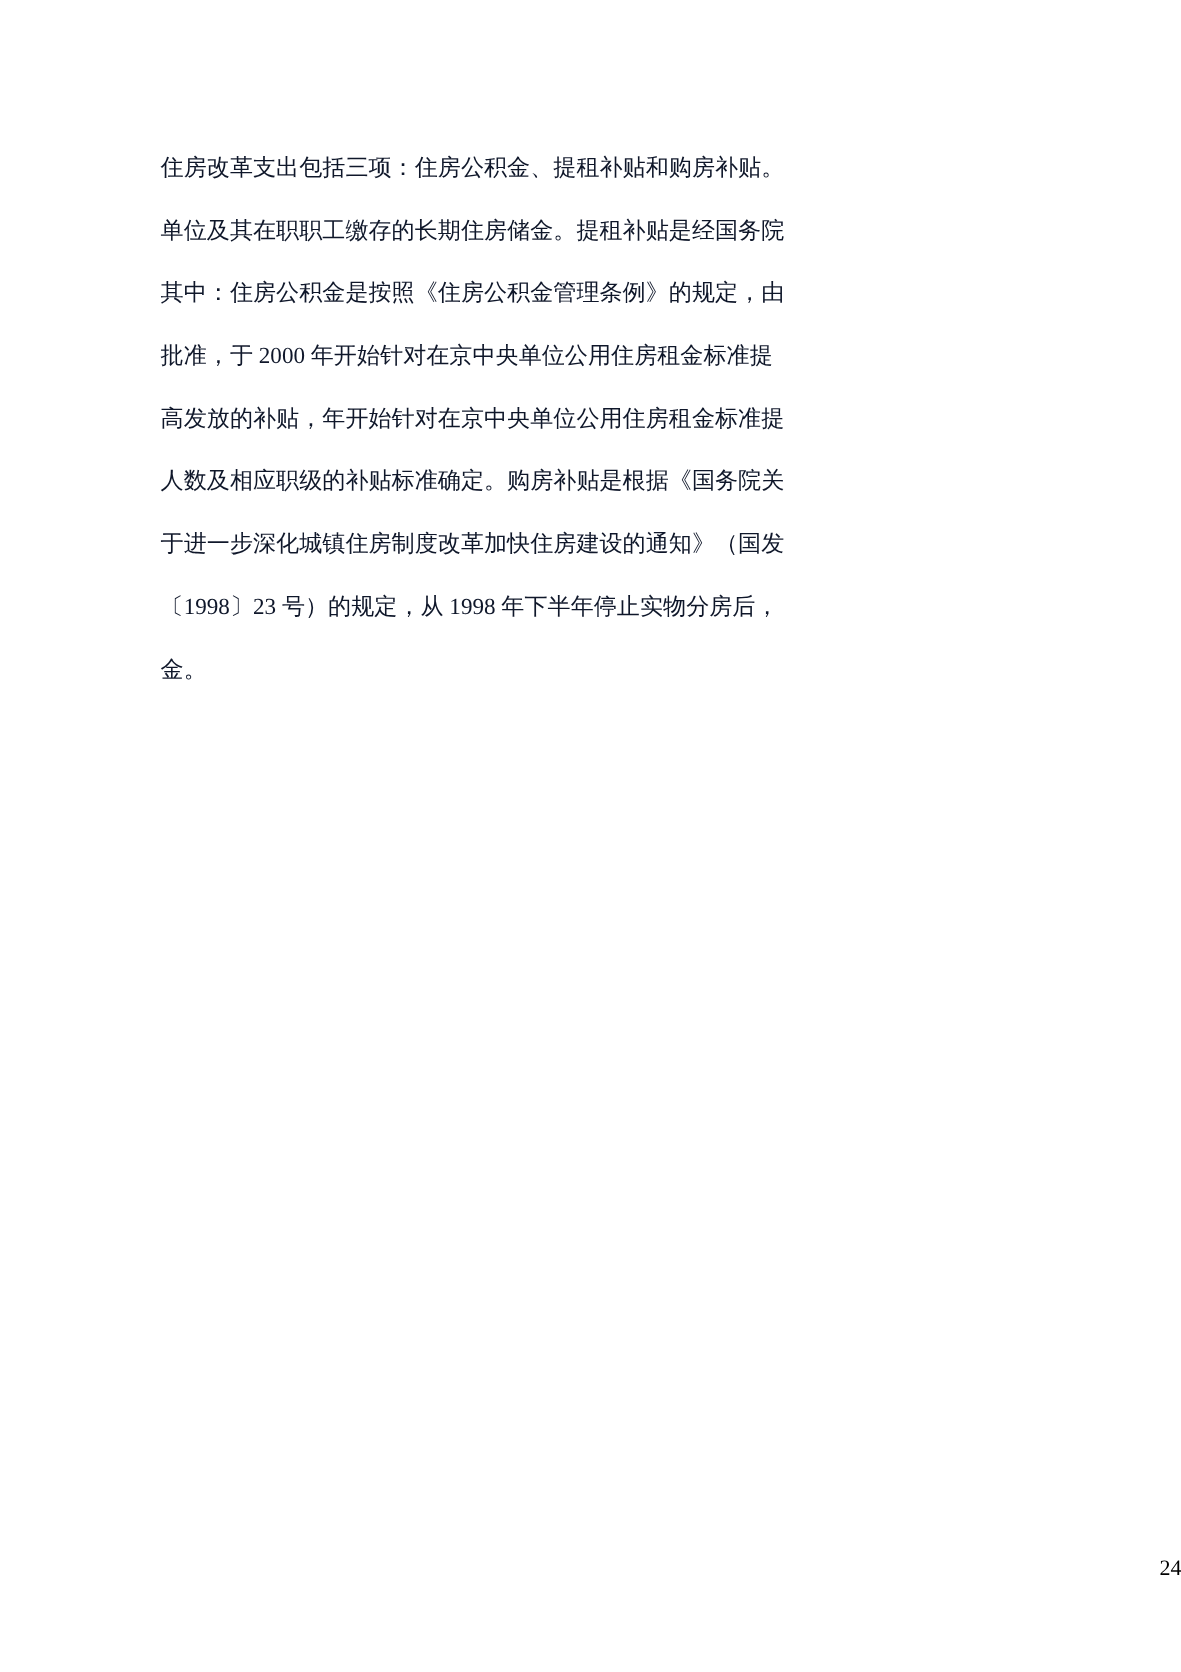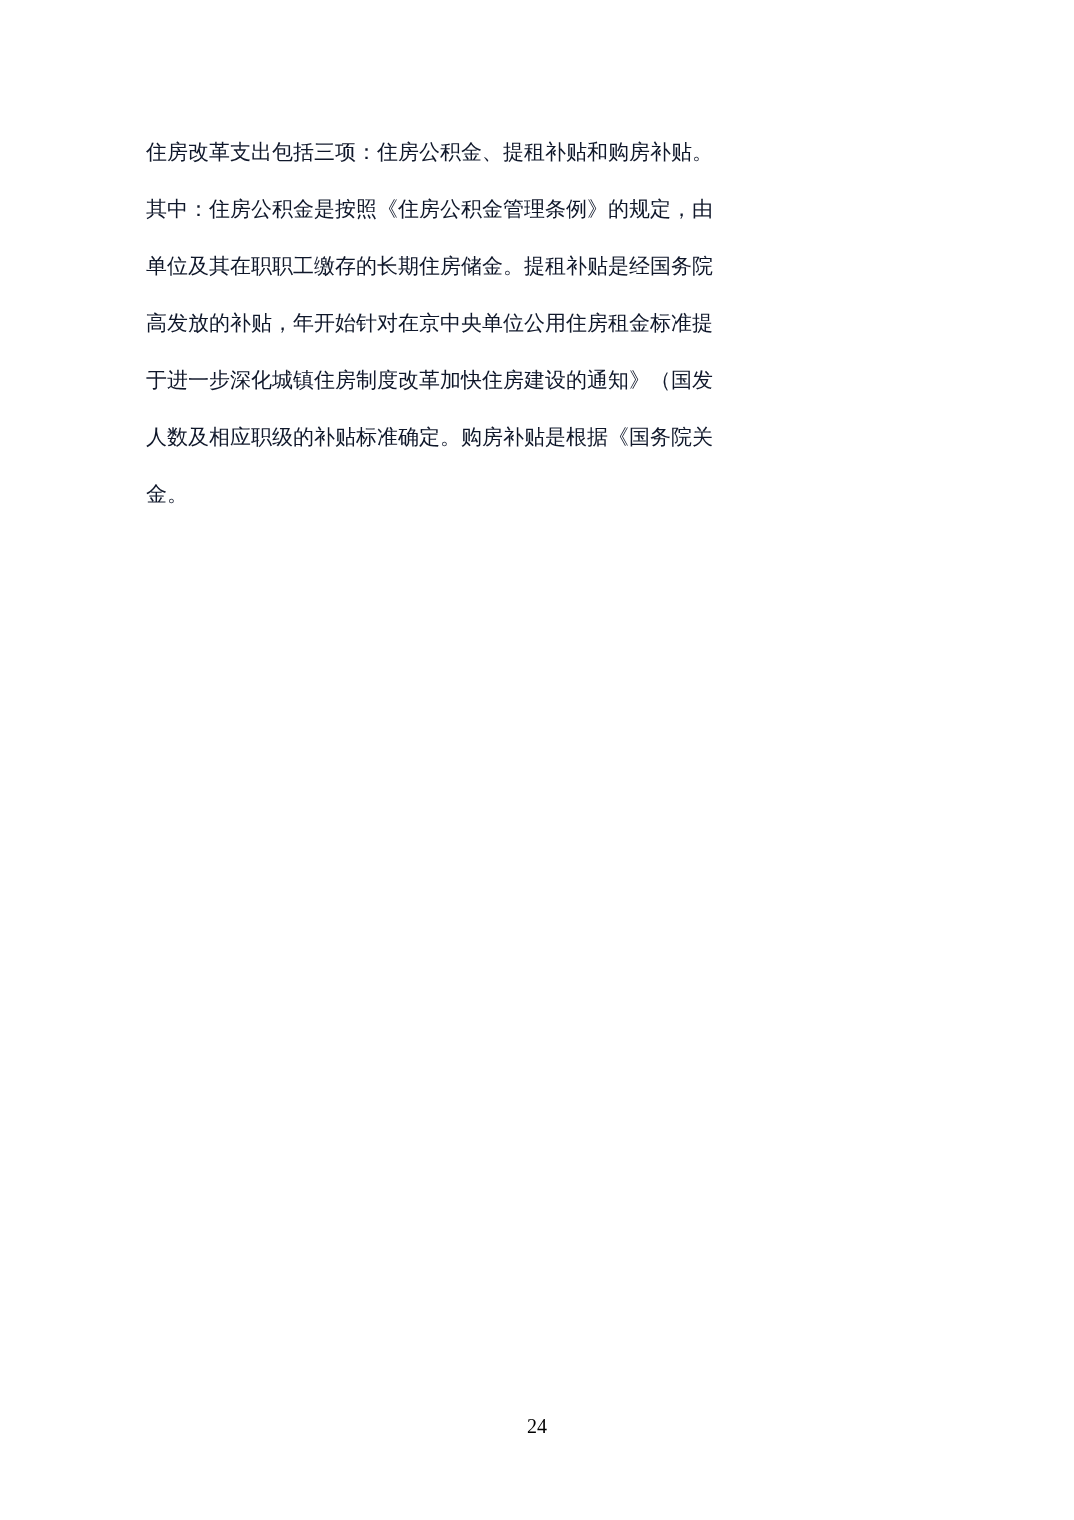--- a/index.html
+++ b/index.html
@@ -28,33 +28,35 @@
     line-height: 57px;
     white-space: nowrap;
     letter-spacing: 0px;
     color: #0f172a;
   }
   .page-number {
     position: absolute;
     left: 0;
     top: 1412px;
     width: 100%;
-    text-align: center;
+    text-align: right;
     font-size: 20px;
     line-height: 28px;
     color: #000000;
   }
 </style>
 </head>
 <body>
 
 <div class="page">
   <div class="paragraph">
     <div class="line">住房改革支出包括三项：住房公积金、提租补贴和购房补贴。</div>
+    <div class="line">单位及其在职职工缴存的长期住房储金。提租补贴是经国务院</div>
     <div class="line">其中：住房公积金是按照《住房公积金管理条例》的规定，由</div>
-    <div class="line">单位及其在职职工缴存的长期住房储金。提租补贴是经国务院</div>
+    <div class="line">批准，于 2000 年开始针对在京中央单位公用住房租金标准提</div>
     <div class="line">高发放的补贴，年开始针对在京中央单位公用住房租金标准提</div>
+    <div class="line">人数及相应职级的补贴标准确定。购房补贴是根据《国务院关</div>
     <div class="line">于进一步深化城镇住房制度改革加快住房建设的通知》（国发</div>
-    <div class="line">人数及相应职级的补贴标准确定。购房补贴是根据《国务院关</div>
+    <div class="line">〔1998〕23 号）的规定，从 1998 年下半年停止实物分房后，</div>
     <div class="line">金。</div>
   </div>
   <div class="page-number">24</div>
 </div>
 
 </body></html>

